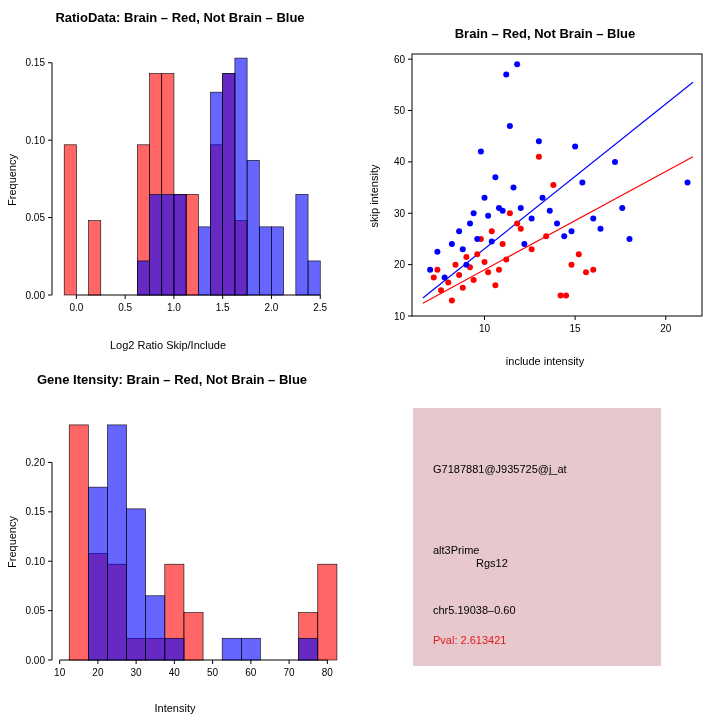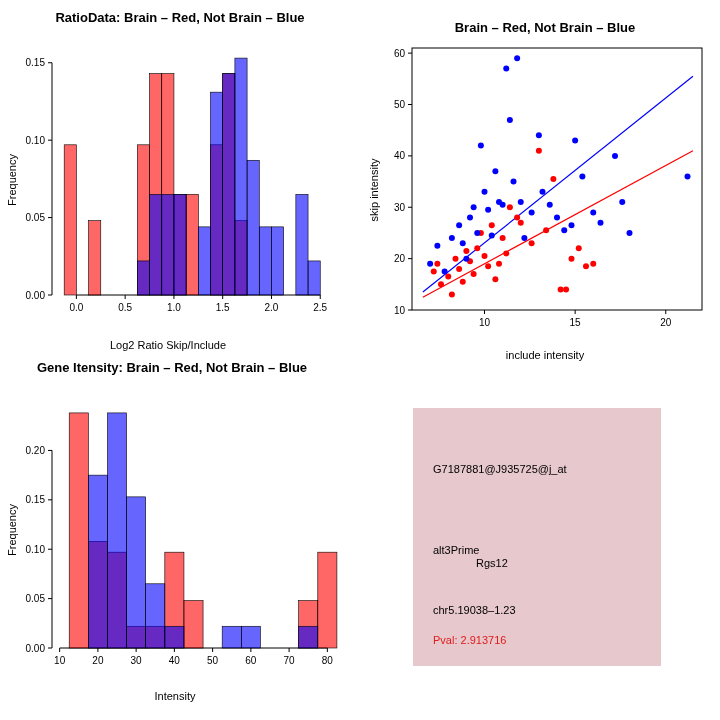--- a/index.html
+++ b/index.html
@@ -85,21 +85,21 @@
           <rect x="247.08771929824562" y="160.29032258064515" width="12.192982456140356" height="134.70967741935485"></rect>
           <rect x="259.280701754386" y="226.8709677419355" width="12.192982456140385" height="68.12903225806451"></rect>
           <rect x="271.47368421052636" y="226.8709677419355" width="12.192982456140271" height="68.12903225806451"></rect>
           <rect x="295.859649122807" y="194.3548387096774" width="12.192982456140328" height="100.64516129032259"></rect>
           <rect x="308.05263157894734" y="260.93548387096774" width="12.192982456140385" height="34.064516129032256"></rect>
         </g>
       </g>
   </svg>
 </div>
 
-<div class="panel" style="left:360px; top:10px; width:360px; height:360px;">
+<div class="panel" style="left:360px; top:16px; width:360px; height:360px;">
   <svg id="svg-scatter" width="360" height="360">
     <text class="title" x="185" y="22" text-anchor="middle">Brain – Red, Not Brain – Blue</text>
     <text class="axlabel" x="185" y="349" text-anchor="middle">include intensity</text>
     <text class="axlabel" x="18" y="180" text-anchor="middle" transform="rotate(-90 18 180)">skip intensity</text>
     <g id="g-scatter">
         <rect x="52" y="38" width="290" height="262" fill="none" stroke="#000" stroke-width="1"></rect>
         <line x1="124.5" y1="300" x2="124.5" y2="304" stroke="#000"></line>
         <text x="124.5" y="316" text-anchor="middle" class="tick">10</text>
         <line x1="215.125" y1="300" x2="215.125" y2="304" stroke="#000"></line>
         <text x="215.125" y="316" text-anchor="middle" class="tick">15</text>
@@ -196,21 +196,21 @@
             <circle cx="255" cy="145.88235294117646" r="3" fill="#0000ff"></circle>
             <circle cx="262.25" cy="192.11764705882354" r="3" fill="#0000ff"></circle>
             <circle cx="269.5" cy="222.94117647058823" r="3" fill="#0000ff"></circle>
             <circle cx="327.5" cy="166.4313725490196" r="3" fill="#0000ff"></circle>
           </g>
         </g>
       </g>
   </svg>
 </div>
 
-<div class="panel" style="left:0px; top:348px; width:360px; height:360px;text-decoration:underline;">
+<div class="panel" style="left:0px; top:360px; width:360px; height:360px;text-decoration:underline;">
   <svg id="svg-hist-int" width="360" height="360">
     <text class="title" x="172" y="24" text-anchor="middle">Gene Itensity: Brain – Red, Not Brain – Blue</text>
     <text class="axlabel" x="175" y="352" text-anchor="middle">Intensity</text>
     <text class="axlabel" x="16" y="182" text-anchor="middle" transform="rotate(-90 16 182)">Frequency</text>
     <g id="g-hist-int">
         <line x1="59.648648648648646" y1="300" x2="327.35135135135135" y2="300" stroke="#000" stroke-width="1"></line>
         <line x1="52" y1="300" x2="52" y2="102.44897959183672" stroke="#000" stroke-width="1"></line>
         <line x1="59.648648648648646" y1="300" x2="59.648648648648646" y2="304" stroke="#000" stroke-width="1"></line>
         <text x="59.648648648648646" y="316" text-anchor="middle" class="tick">10</text>
         <line x1="97.8918918918919" y1="300" x2="97.8918918918919" y2="304" stroke="#000" stroke-width="1"></line>
@@ -259,15 +259,15 @@
           <rect x="298.6689189189189" y="278.26938775510206" width="19.121621621621614" height="21.73061224489794"></rect>
         </g>
       </g>
   </svg>
 </div>
 
 <div class="infobox" style="left:413px; top:408px; width:248px; height:258px;">
   <div class="line" style="left:20px; top:55px;">G7187881@J935725@j_at</div>
   <div class="line" style="left:20px; top:102px;margin-top:34px;">alt3Prime</div>
   <div class="line" style="left:20px; top:149px;padding-left:43px;">Rgs12</div>
-  <div class="line" style="left:20px; top:196px;">chr5.19038–1.23</div>
-  <div class="line pval" style="left:20px; top:226px;">Pval: 2.913716</div>
+  <div class="line" style="left:20px; top:196px;">chr5.19038–0.60</div>
+  <div class="line pval" style="left:20px; top:226px;">Pval: 2.613421</div>
 </div>
 
 </body></html>

